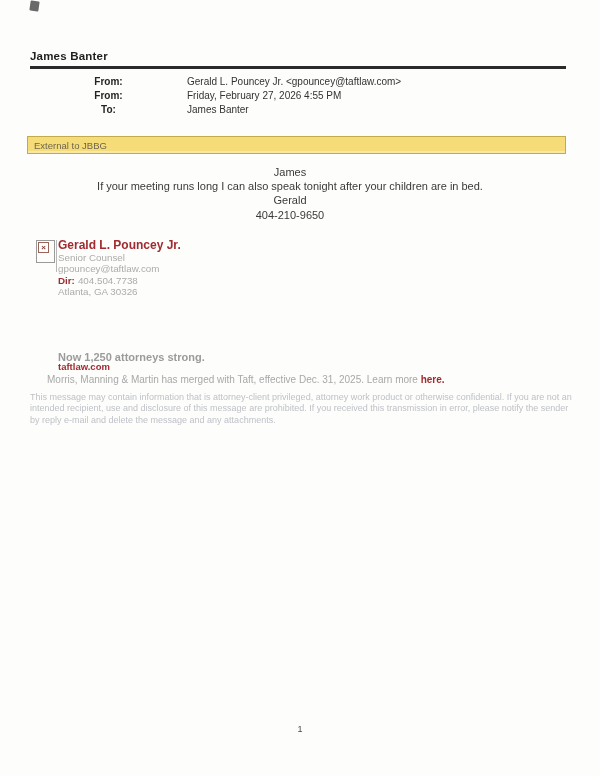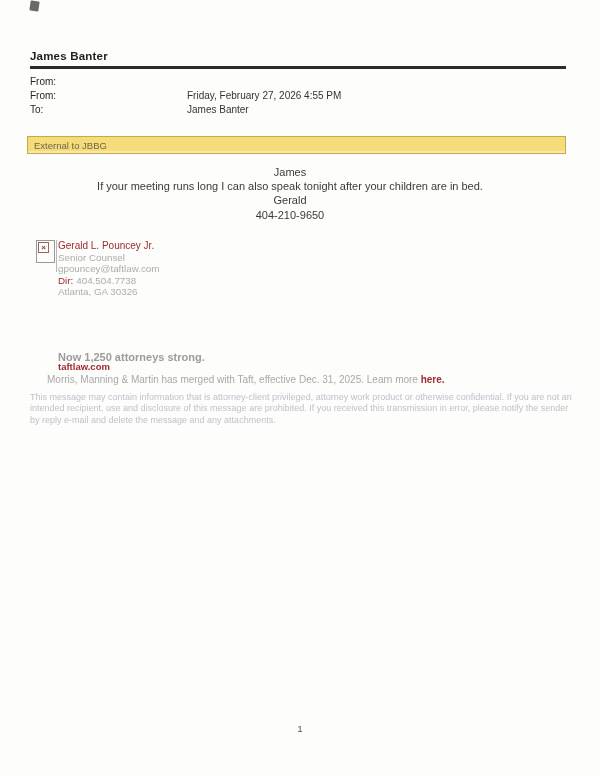--- a/index.html
+++ b/index.html
@@ -24,21 +24,21 @@
     font-size: 11.5px; font-weight: bold; color: #1f1f1f;
     letter-spacing: .2px;
     padding-bottom: 4px;
     border-bottom: 3px solid #2b2b2b;
   }
   .fields {
     position: absolute; left: 30px; top: 75px; width: 536px;
     font-size: 10px; color: #2e2e2e;
   }
   .field-row { display: flex; line-height: 14px; }
-  .field-label { width: 157px; font-weight: normal; color: #242424; }
+  .field-label { width: 157px; font-weight: bold; color: #242424; text-align: center; }
   .field-value { flex: 1; color: #333; }
   .external-banner {
     position: absolute; left: 27px; top: 136px;
     width: 539px; height: 18px;
     background: #F6DB79;
     border: 1px solid #C6A94E;
     box-shadow: inset 0 -2px 0 rgba(255,255,255,.35);
     display: flex; align-items: center;
     padding-left: 6px;
     font-size: 9.5px; color: #6C6650; text-align: right;
@@ -62,22 +62,22 @@
     font-weight: bold;
   }
   .sig-vline {
     position: absolute; left: 56px; top: 240px;
     width: 1px; height: 32px; background: #b7b7b7;
   }
   .signature {
     position: absolute; left: 58px; top: 240px; width: 400px;
     font-size: 9.8px; line-height: 11.6px; color: #ACACAC;
   }
-  .sig-name { color: #A02B30; font-weight: normal; font-size: 10px; }
-  .dir-label { color: #A02B30; font-weight: normal; margin-top: 42px; }
+  .sig-name { color: #A02B30; font-weight: bold; font-size: 12px; }
+  .dir-label { color: #A02B30; font-weight: bold; margin-top: 42px; }
   .dir-phone { margin-left: 3px; }
   .website {
     position: absolute; left: 58px; top: 330px;
     font-size: 9.5px; font-weight: bold; color: #A02B30; margin-top: 31px;
   }
   .tagline {
     position: absolute; left: 58px; top: 351px;
     font-size: 11px; font-weight: bold; color: #9B9B9B;
   }
   .merger-line {
@@ -97,20 +97,21 @@
 </head>
 <body>
 
 <div class="scan-mark"></div>
 
 <div class="recipient-header">James Banter</div>
 
 <div class="fields">
   <div class="field-row">
     <span class="field-label">From:</span>
+    <span class="field-value">Gerald L. Pouncey Jr. &lt;gpouncey@taftlaw.com&gt;</span>
   </div>
   <div class="field-row">
     <span class="field-label">From:</span>
     <span class="field-value">Friday, February 27, 2026 4:55 PM</span>
   </div>
   <div class="field-row">
     <span class="field-label">To:</span>
     <span class="field-value">James Banter</span>
   </div>
 </div>

